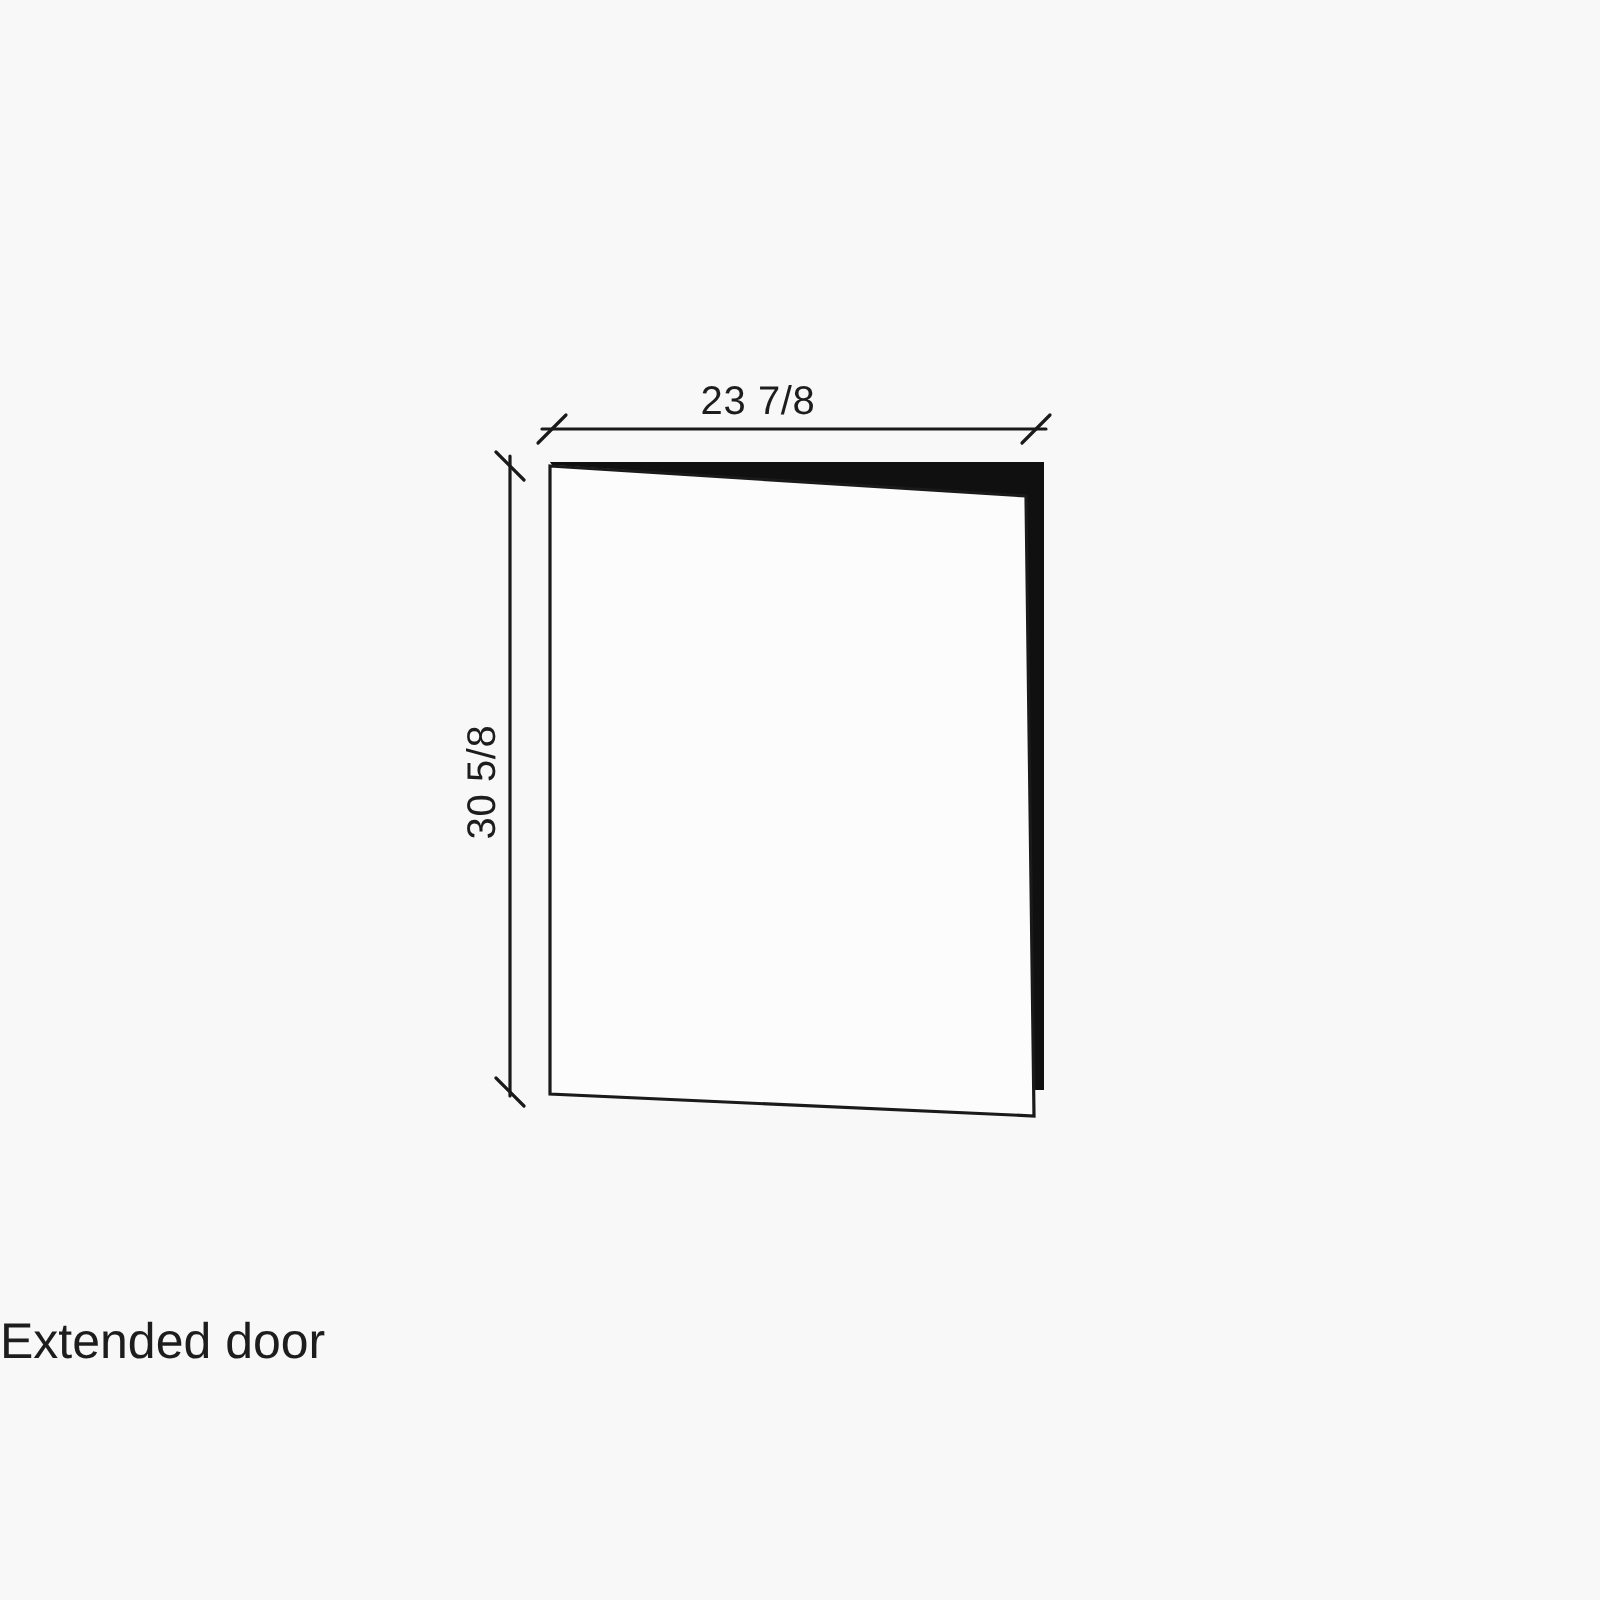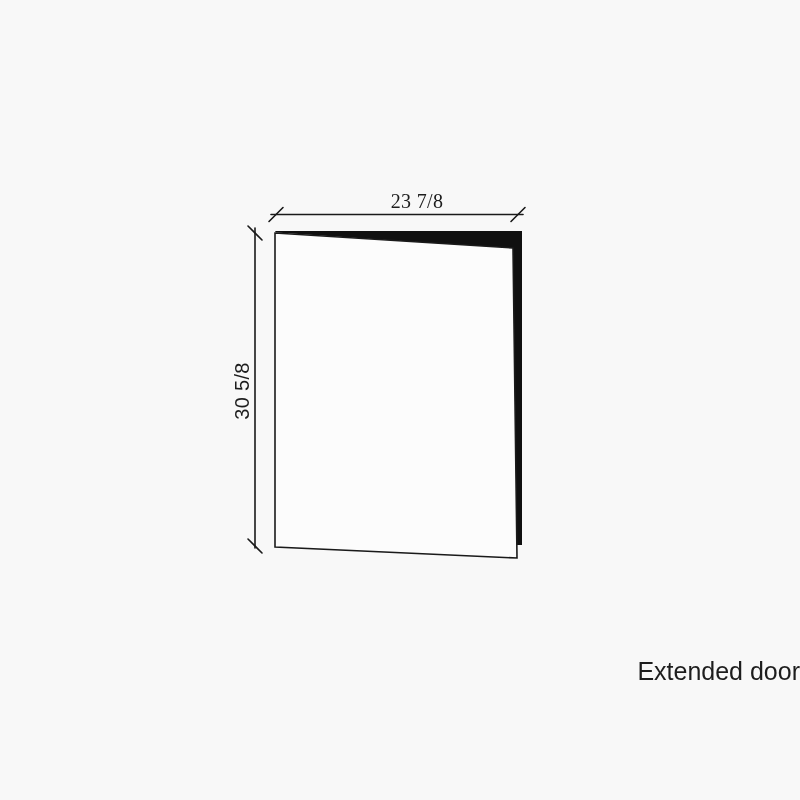--- a/index.html
+++ b/index.html
@@ -22,37 +22,36 @@
     top: 0;
   }
   .dim-label {
     position: absolute;
     font-size: 20px;
     letter-spacing: 0.3px;
     color: #1d1d1d;
     white-space: nowrap;
   }
   .dim-label.horizontal {
-    left: 417px;
+    left: 379px;
     top: 190px;
     transform: translateX(-50%);
-    font-family: Liberation Serif, serif;
   }
   .dim-label.vertical {
     left: 242px;
     top: 391px;
     transform: translate(-50%, -50%) rotate(-90deg);
     transform-origin: center center;
   }
   .caption {
     position: absolute;
     left: 0;
     top: 658px;
     width: 800px;
-    text-align: right;
+    text-align: left;
     font-size: 25px;
     line-height: 27px;
     color: #1d1d1d;
   }
 </style>
 </head>
 <body>
 
 <div class="canvas">
 

